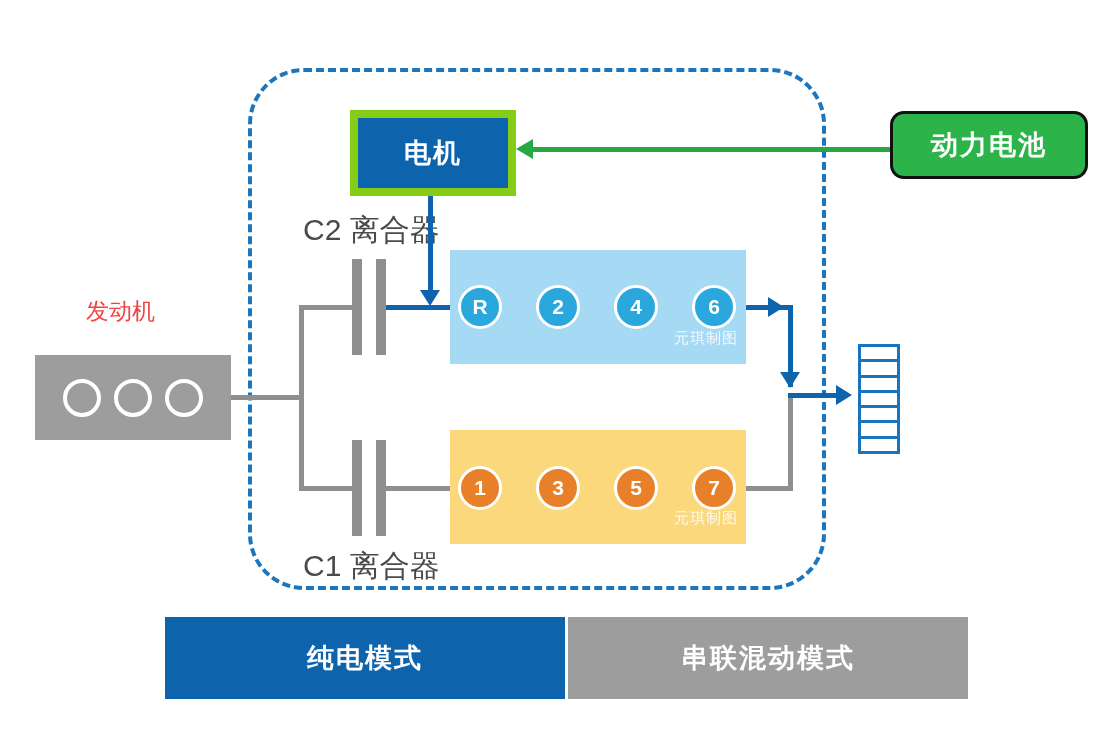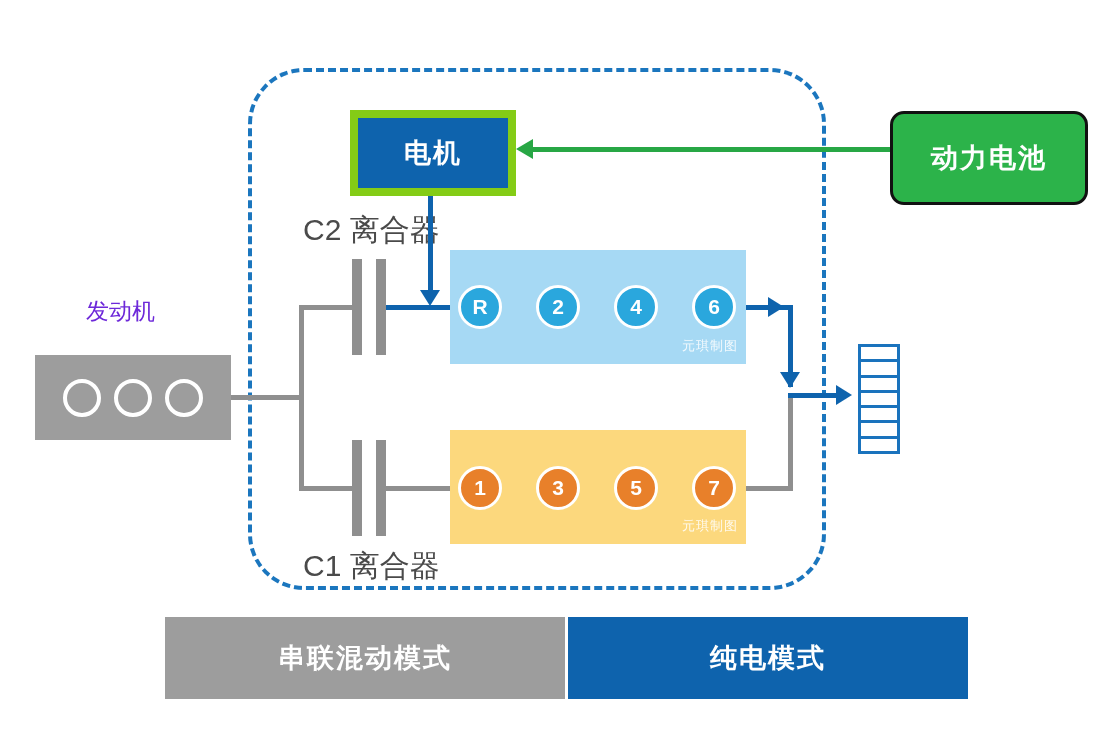--- a/index.html
+++ b/index.html
@@ -20,21 +20,21 @@
     left: 248px; top: 68px;
     width: 578px; height: 522px;
     border: 4px dashed #1b76be;
     border-radius: 56px;
   }
   
   .engine-label {
     position: absolute;
     left: 86px; top: 296px;
     font-size: 23px;
-    color: #6d28d9;
+    color: #ef4444;
   }
   .engine-box {
     position: absolute;
     left: 35px; top: 355px;
     width: 196px; height: 85px;
     background: #9d9d9d;
     display: flex;
     align-items: center;
     justify-content: center;
     gap: 13px;
@@ -67,21 +67,21 @@
     border: 8px solid #84cc16;
     color: #ffffff;
     font-size: 27px;
     font-weight: bold;
     display: flex; align-items: center; justify-content: center;
     letter-spacing: 2px;
   }
   .battery-box {
     position: absolute;
     left: 890px; top: 111px;
-    width: 198px; height: 94px;
+    width: 198px; height: 68px;
     background: #2cb34a;
     border: 3px solid #111111;
     border-radius: 14px;
     color: #ffffff;
     font-size: 27px;
     font-weight: bold;
     display: flex; align-items: center; justify-content: center;
     letter-spacing: 2px;
   }
   
@@ -93,22 +93,22 @@
   .arrow-right-b{ border-top: 10px solid transparent; border-bottom: 10px solid transparent; border-left: 16px solid #0e63ad; }
   
   .gear-panel {
     position: absolute;
     width: 296px; height: 114px;
   }
   .panel-blue   { background: #a6d9f4; }
   .panel-yellow { background: #fcd87d; }
   .watermark {
     position: absolute;
-    right: 8px; bottom: 9px;
-    font-size: 13px;
+    right: 8px; bottom: 16px;
+    font-size: 15px;
     color: rgba(255,255,255,0.85);
     letter-spacing: 1px;
   }
   .gear-row {
     position: absolute;
     left: 458px;
     width: 278px; height: 44px;
     display: flex;
     justify-content: space-between;
     align-items: center;
@@ -229,17 +229,17 @@
     <div class="output-cell"></div>
     <div class="output-cell"></div>
     <div class="output-cell"></div>
     <div class="output-cell"></div>
     <div class="output-cell"></div>
     <div class="output-cell"></div>
     <div class="output-cell"></div>
   </div>
 
   <div class="mode-bar">
+    <div class="mode-btn active">纯电模式</div>
     <div class="mode-btn">串联混动模式</div>
-    <div class="mode-btn active">纯电模式</div>
   </div>
 
 </div>
 
 </body></html>

